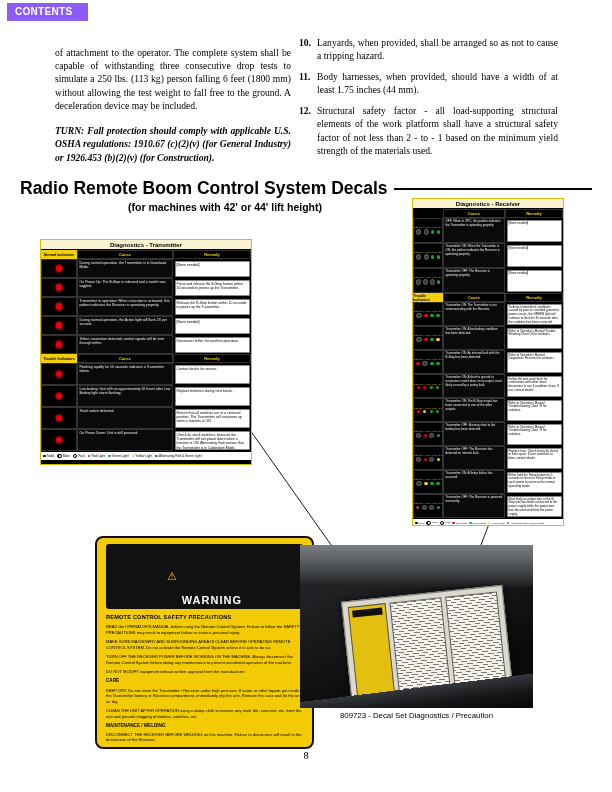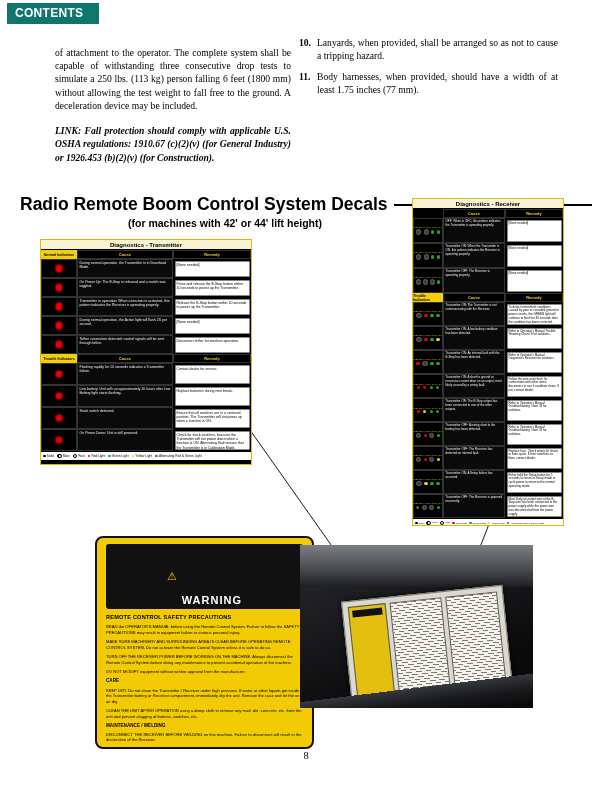--- a/index.html
+++ b/index.html
@@ -1,35 +1,35 @@
 <!DOCTYPE html>
 <html><head>
 <meta charset="utf-8">
 <style>
   html,body { margin:0; padding:0; }
   body { width:612px; height:792px; background:#fff; font-family:"Liberation Serif", serif; }
   .page { position:relative; width:612px; height:792px; background:#fff; overflow:hidden; }
 
-  .contents-btn { position:absolute; left:7px; top:3px; background:#0f766e; color:#fff;
-    font-family:"Liberation Sans", sans-serif; font-weight:bold; font-size:12px;
+  .contents-btn { position:absolute; left:7px; top:3px; background:#8b5cf6; color:#fff;
+    font-family:"Liberation Sans", sans-serif; font-weight:bold; font-size:10px;
     padding:3px 16px 4px 8px; letter-spacing:0.3px; }
 
   .connectors { position:absolute; left:0; top:0; pointer-events:none; }
   .connectors line { stroke:#1a1a1a; stroke-width:1; }
 
   .intro { position:absolute; left:55px; top:36px; width:503px; display:flex; gap:8px; }
   .col-left { width:236px; }
   .col-right { width:259px; }
   .body-p { font-size:9.6px; line-height:1.4; text-align:justify; }
   .note-p { margin-top:11px; font-size:9.6px; line-height:1.4; text-align:justify; font-style:italic; font-weight:bold; }
   .list-item { display:flex; margin-bottom:7px; font-size:9.6px; line-height:1.4; }
   .list-item .num { font-weight:bold; width:18px; flex:0 0 18px; }
   .list-item .txt { flex:1; text-align:justify; }
 
-  .section-head { position:absolute; left:20px; top:194px; width:572px; }
+  .section-head { position:absolute; left:20px; top:178px; width:572px; }
   .title-row { display:flex; align-items:center; }
   .title { font-family:"Liberation Sans", sans-serif; font-weight:bold; font-size:17.5px; white-space:nowrap; }
   .title-rule { flex:1; border-top:2px solid #000; margin-left:6px; }
   .subtitle { width:410px; text-align:center; font-family:"Liberation Sans", sans-serif; font-weight:bold; font-size:10.5px; margin-top:2px; }
 
   .decal { position:absolute; background:#000; border:1.5px solid #d9bb08; overflow:hidden; }
   .tx { left:40px; top:239px; width:210px; height:224px; }
   .rx { left:412px; top:198px; width:150px; height:326px; }
   .decal-title { background:#faf3d2; color:#000; font-family:"Liberation Sans", sans-serif;
     font-weight:bold; font-size:6px; text-align:center; padding:1.5px 0; border-bottom:0.5px solid #000; }
@@ -119,30 +119,34 @@
 
   <svg class="connectors" width="612" height="792" viewBox="0 0 612 792">
     <line x1="250" y1="430" x2="389" y2="627"></line>
     <line x1="489" y1="524" x2="455" y2="612"></line>
     <line x1="292" y1="650" x2="350" y2="664"></line>
   </svg>
 
   <div class="intro">
     <div class="col-left">
       <p class="body-p">of attachment to the operator. The complete system shall be capable of withstanding three consecutive drop tests to simulate a 250 lbs. (113 kg) person falling 6 feet (1800 mm) without allowing the test weight to fall free to the ground. A deceleration device may be included.</p>
-      <p class="note-p"><span class="note-label">LINK:</span><span> Fall protection should comply with applicable U.S. OSHA regulations: 1910.67 (c)(2)(v) (for General Industry) or 1926.453 (b)(2)(v) (for Construction).</span></p>
+      <p class="note-p"><span class="note-label">TURN:</span><span> Fall protection should comply with applicable U.S. OSHA regulations: 1910.67 (c)(2)(v) (for General Industry) or 1926.453 (b)(2)(v) (for Construction).</span></p>
     </div>
     <div class="col-right">
       <div class="list-item">
         <span class="num">10.</span>
         <span class="txt">Lanyards, when provided, shall be arranged so as not to cause a tripping hazard.</span>
       </div>
       <div class="list-item">
         <span class="num">11.</span>
-        <span class="txt">Body harnesses, when provided, should have a width of at least 1.75 inches (77 mm).</span>
+        <span class="txt">Body harnesses, when provided, should have a width of at least 1.75 inches (44 mm).</span>
+      </div>
+      <div class="list-item">
+        <span class="num">12.</span>
+        <span class="txt">Structural safety factor - all load-supporting structural elements of the work platform shall have a structural safety factor of not less than 2 - to - 1 based on the minimum yield strength of the materials used.</span>
       </div>
     </div>
   </div>
 
   <div class="section-head">
     <div class="title-row">
       <span class="title">Radio Remote Boom Control System Decals</span>
       <span class="title-rule"></span>
     </div>
     <div class="subtitle">(for machines with 42' or 44' lift height)</div>
@@ -478,17 +482,18 @@
     <div class="ph-sheet">
       <div class="mini warn-mini">
           <div class="warn-mini-bar"></div>
         </div>
       <div class="mini"></div>
       <div class="mini"></div>
     </div>
     <div class="ph-edge"></div>
   </div>
   <div class="caption">
+    <div>809723 - Decal Set Diagnostics / Precaution</div>
   </div>
 
   <div class="page-num">8</div>
 
 </div>
 
 </body></html>

